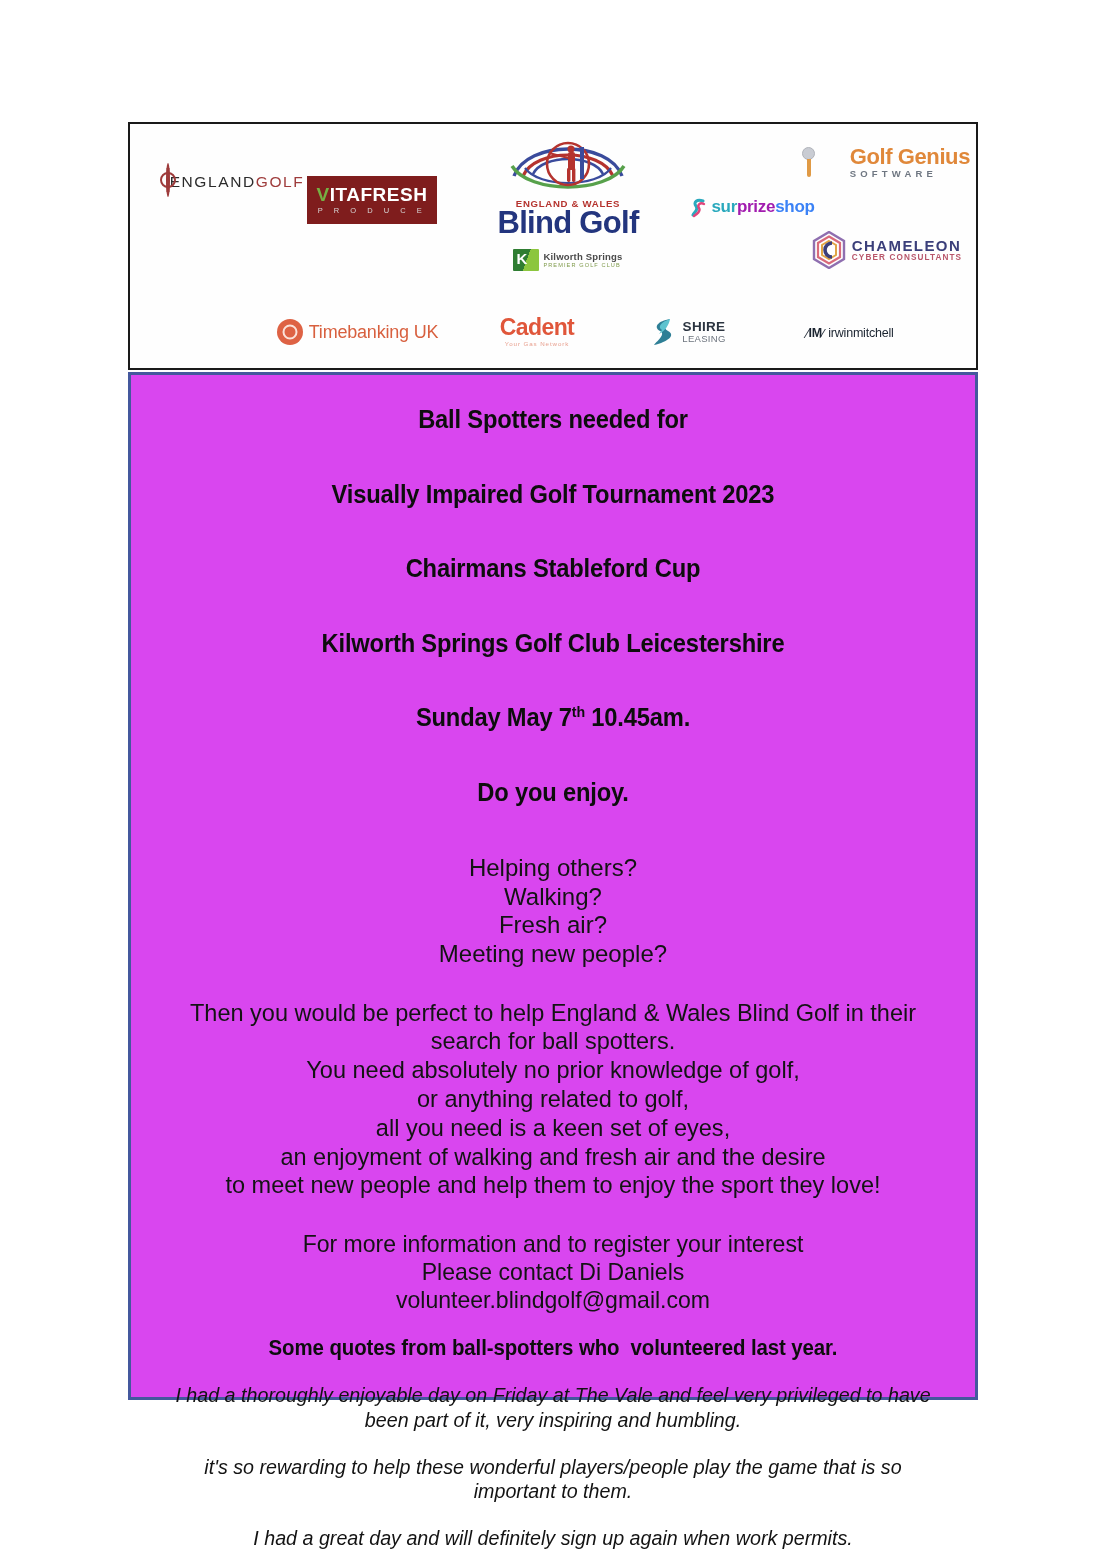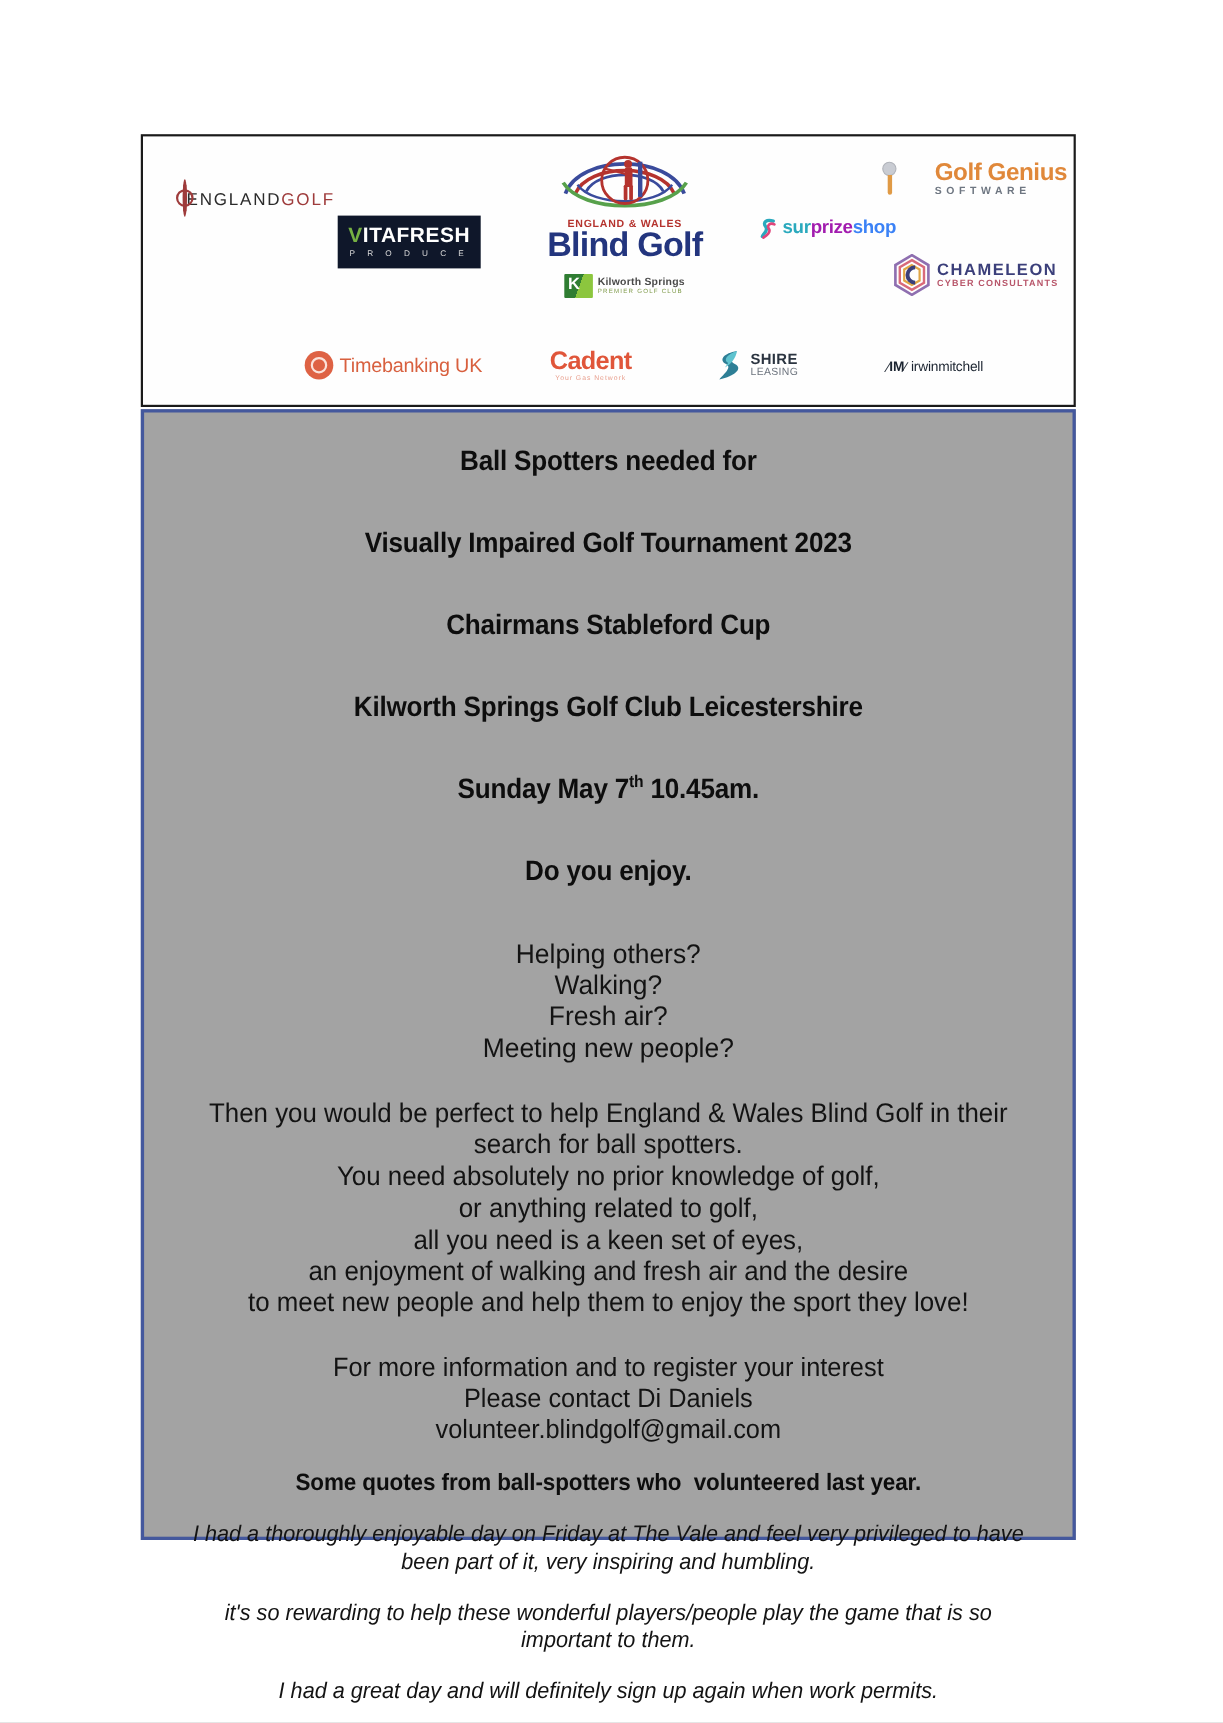--- a/index.html
+++ b/index.html
@@ -27,22 +27,22 @@
            position:relative;box-sizing:border-box;margin-bottom:4px;}
   .eg-mark:before{content:"";position:absolute;left:50%;top:50%;width:16px;height:16px;
            transform:translate(-50%,-50%);border-radius:50%;border:2px solid #9e3b3b;box-sizing:border-box;}
   .eg-mark:after{content:"";position:absolute;left:50%;top:50%;width:3px;height:24px;
            transform:translate(-50%,-50%);background:#9e3b3b;
            box-shadow:0 0 0 0 #9e3b3b;}
   .eg-l1{font-size:15.5px;letter-spacing:1.6px;color:#2b2b2b;font-weight:400;}
   .eg-l2{font-size:15.5px;letter-spacing:1.6px;color:#9e3b3b;font-weight:400;}
 
   
-  .l-vitafresh{left:177px;top:52px;width:130px;height:48px;background:#0f172a;
-               flex-direction:column;margin-top:20px;}
+  .l-vitafresh{left:177px;top:52px;width:130px;height:48px;background:#7f1d1d;
+               flex-direction:column;}
   .vf-l1{font-size:19px;font-weight:bold;letter-spacing:.5px;color:#ffffff;}
   .vf-l1 .v{color:#76b043;}
   .vf-l2{font-size:7.5px;letter-spacing:4.5px;color:#d8d8d8;margin-top:2px;}
 
   
   .l-blindgolf{left:345px;top:8px;width:186px;height:125px;flex-direction:column;justify-content:flex-start;}
   .bg-eye{position:relative;width:118px;height:64px;}
   .bg-eye svg{position:absolute;left:0;top:0;}
   .bg-l1{font-size:9.6px;font-weight:bold;letter-spacing:.7px;color:#b5332e;margin-top:3px;}
   .bg-l2{font-size:31px;font-weight:bold;letter-spacing:-.7px;color:#23357e;margin-top:-2px;}
@@ -84,33 +84,33 @@
   .tb-txt{font-size:18px;color:#d8603f;font-weight:500;letter-spacing:-.2px;}
 
   
   .l-cadent{left:352px;top:186px;width:110px;height:42px;flex-direction:column;}
   .cd-l1{font-size:23px;font-weight:bold;color:#e0563a;letter-spacing:-.6px;}
   .cd-l2{font-size:6.2px;color:#e8a08f;letter-spacing:.9px;margin-top:2px;}
 
   
   .l-shire{left:495px;top:190px;width:128px;height:36px;}
   .sh-mark{width:26px;height:28px;margin-right:4px;position:relative;}
-  .sh-l1{font-size:13.5px;font-weight:bold;color:#2b3440;letter-spacing:.3px;}
+  .sh-l1{font-size:13.5px;font-weight:bold;color:#2b3440;letter-spacing:.3px;text-align:center;}
   .sh-l2{font-size:9.5px;color:#6d747e;letter-spacing:.3px;margin-top:-1px;}
 
   
   .l-irwin{left:640px;top:196px;width:160px;height:26px;}
   .im-box{font-size:12.5px;font-weight:bold;color:#1b2430;letter-spacing:-.2px;}
   .im-t{font-size:12.5px;color:#1b2430;letter-spacing:-.2px;margin-left:4px;}
   .im-slash{color:#1b2430;font-size:13px;}
 
   
   .main-box{
     position:absolute;left:128px;top:372px;width:850px;height:1028px;
-    border:3px solid #44589d;background:#a3a3a3;box-sizing:border-box;
+    border:3px solid #44589d;background:#d946ef;box-sizing:border-box;
     padding:0;
   }
   .inner{padding:32px 24px 0 24px;text-align:center;}
 
   h1.headline{
     font-family:"Liberation Sans", sans-serif;
     font-weight:bold;font-size:25.5px;color:#0d0d0d;
     margin:0 0 0 0;line-height:1;
     letter-spacing:-.2px;
     transform:scaleX(.93);transform-origin:center;

